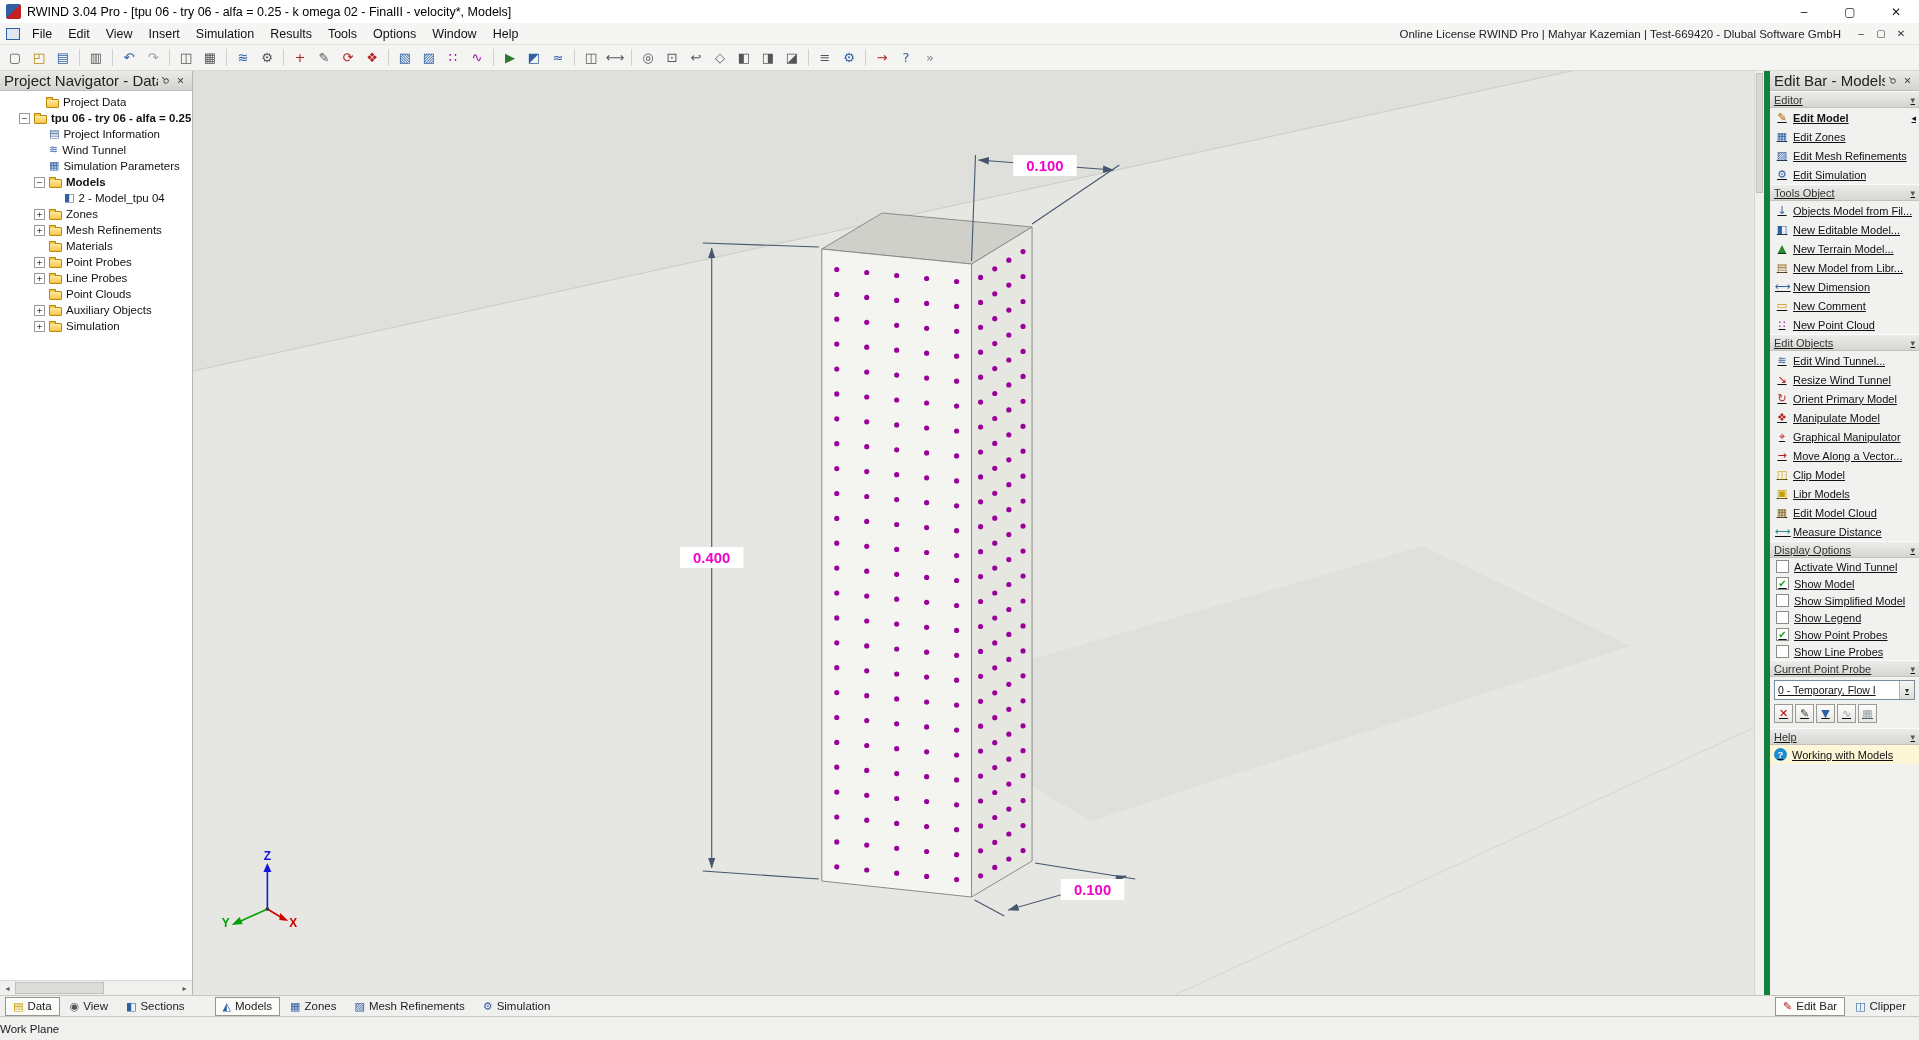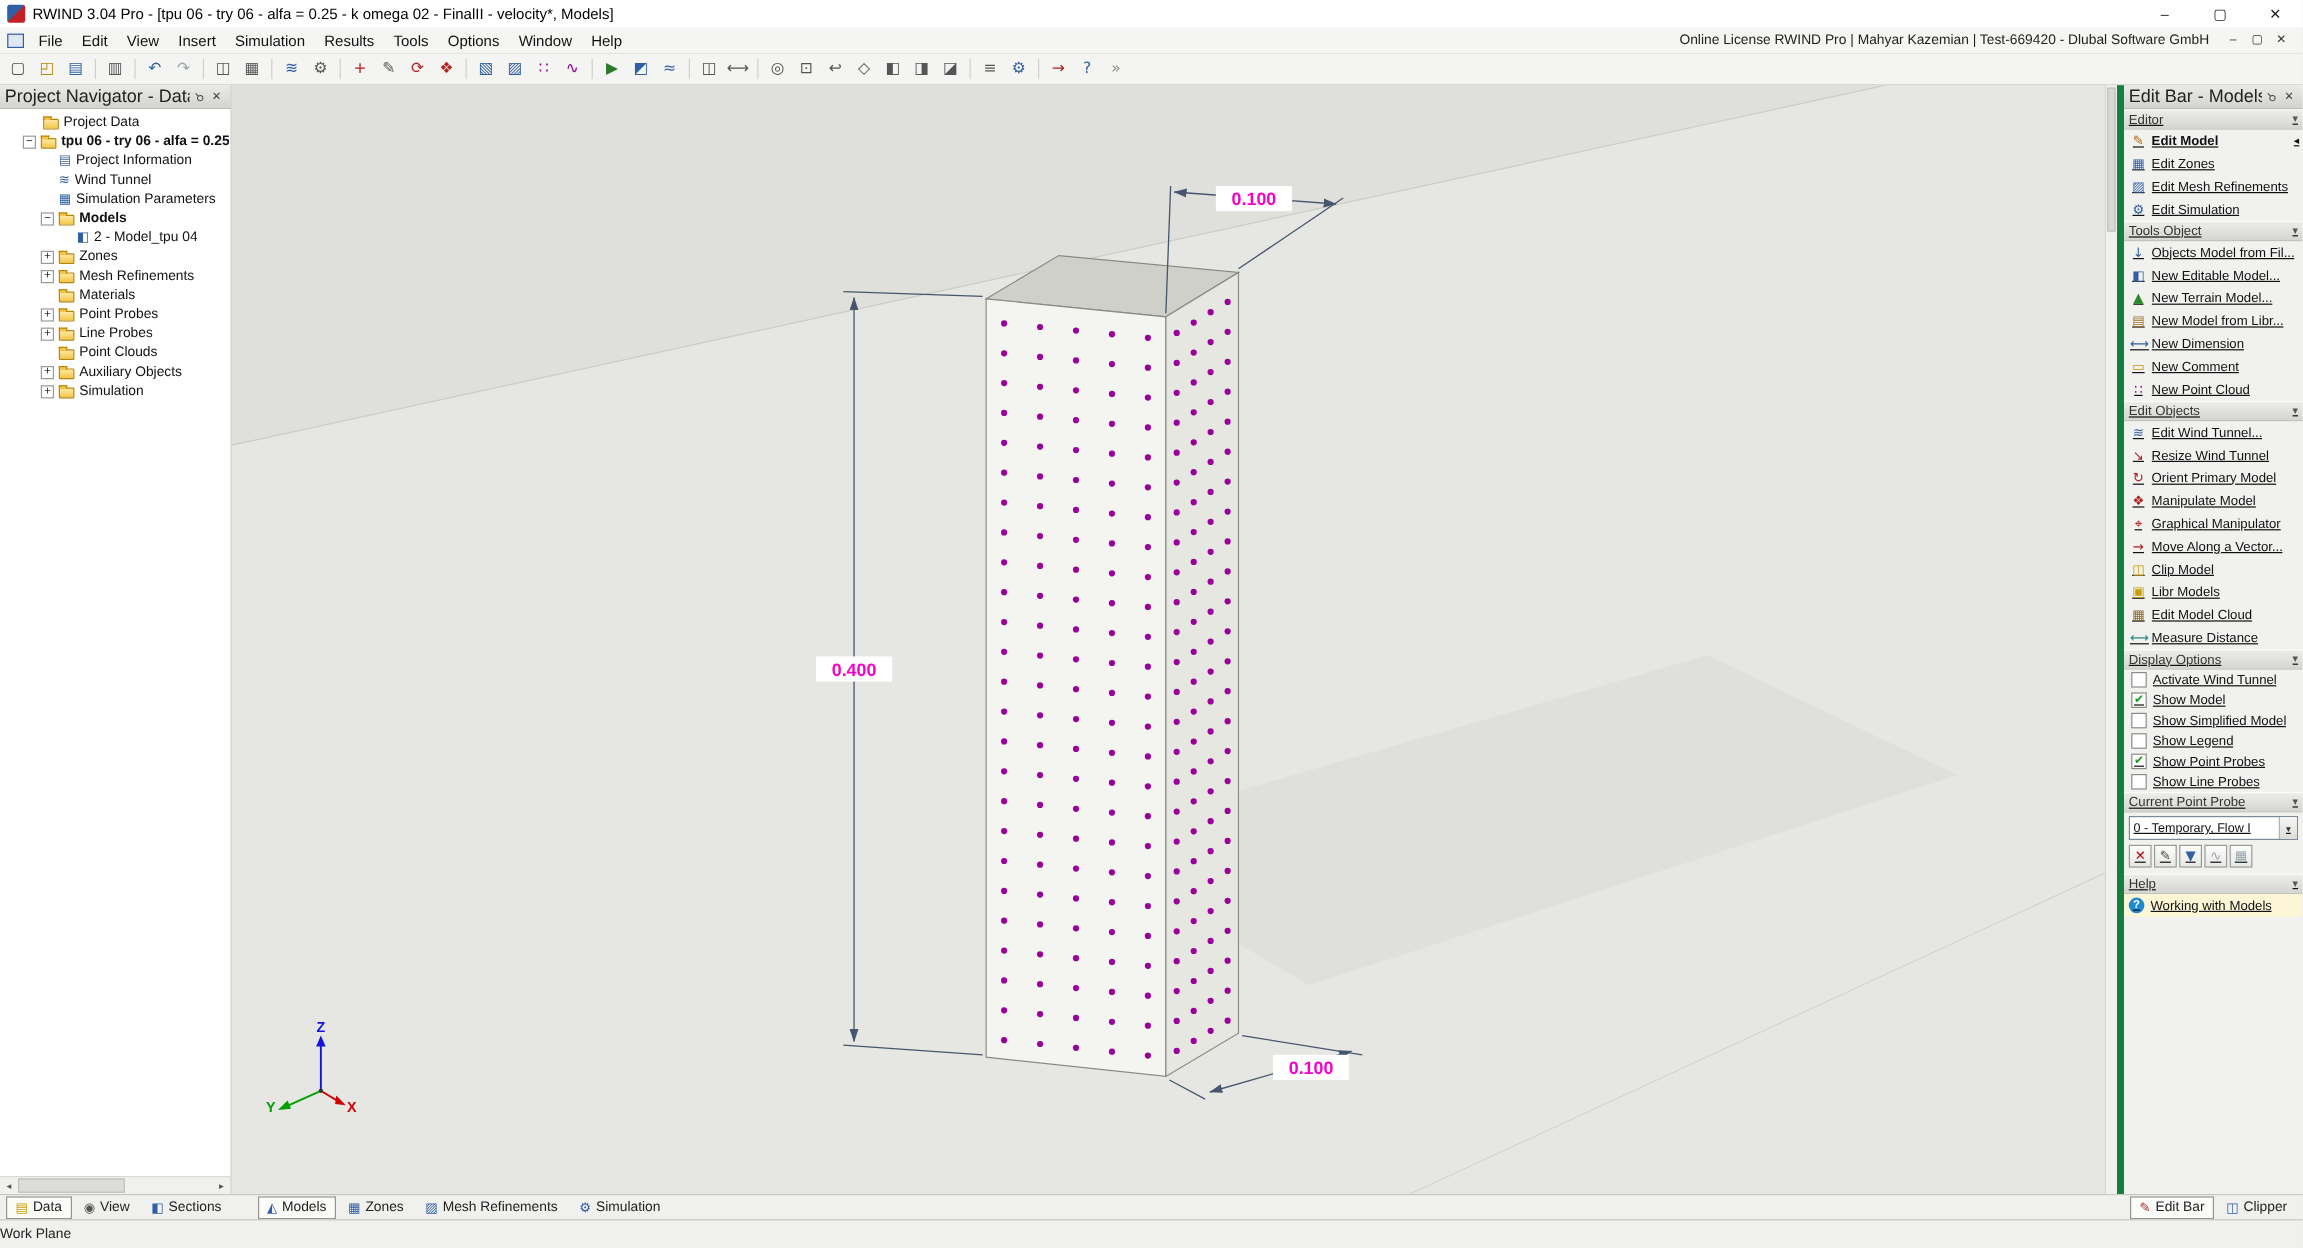--- a/index.html
+++ b/index.html
@@ -253,21 +253,21 @@
 
   <div class="middle">
 
     <div class="left-panel">
       <div class="panel-title">
         <span class="pt-label">Project Navigator - Data</span>
         <span class="ph-btn ico-pin"></span>
         <span class="ph-btn ico-close"></span>
       </div>
       <div class="tree" id="tree">
-          <div class="tree-row" style="padding-left: 21px;">
+          <div class="tree-row" style="padding-left: 11px; margin-left: 20px;">
             <span class="exp-spacer"></span>
             <span class="ti ti-folder"></span>
             <span class="tlabel">Project Data</span>
           </div>
           <div class="tree-row bold" style="padding-left: 19px;">
             <span class="exp">−</span>
             <span class="ti ti-folder"></span>
             <span class="tlabel">tpu 06 - try 06 - alfa = 0.25</span>
           </div>
           <div class="tree-row" style="padding-left: 34px;">

